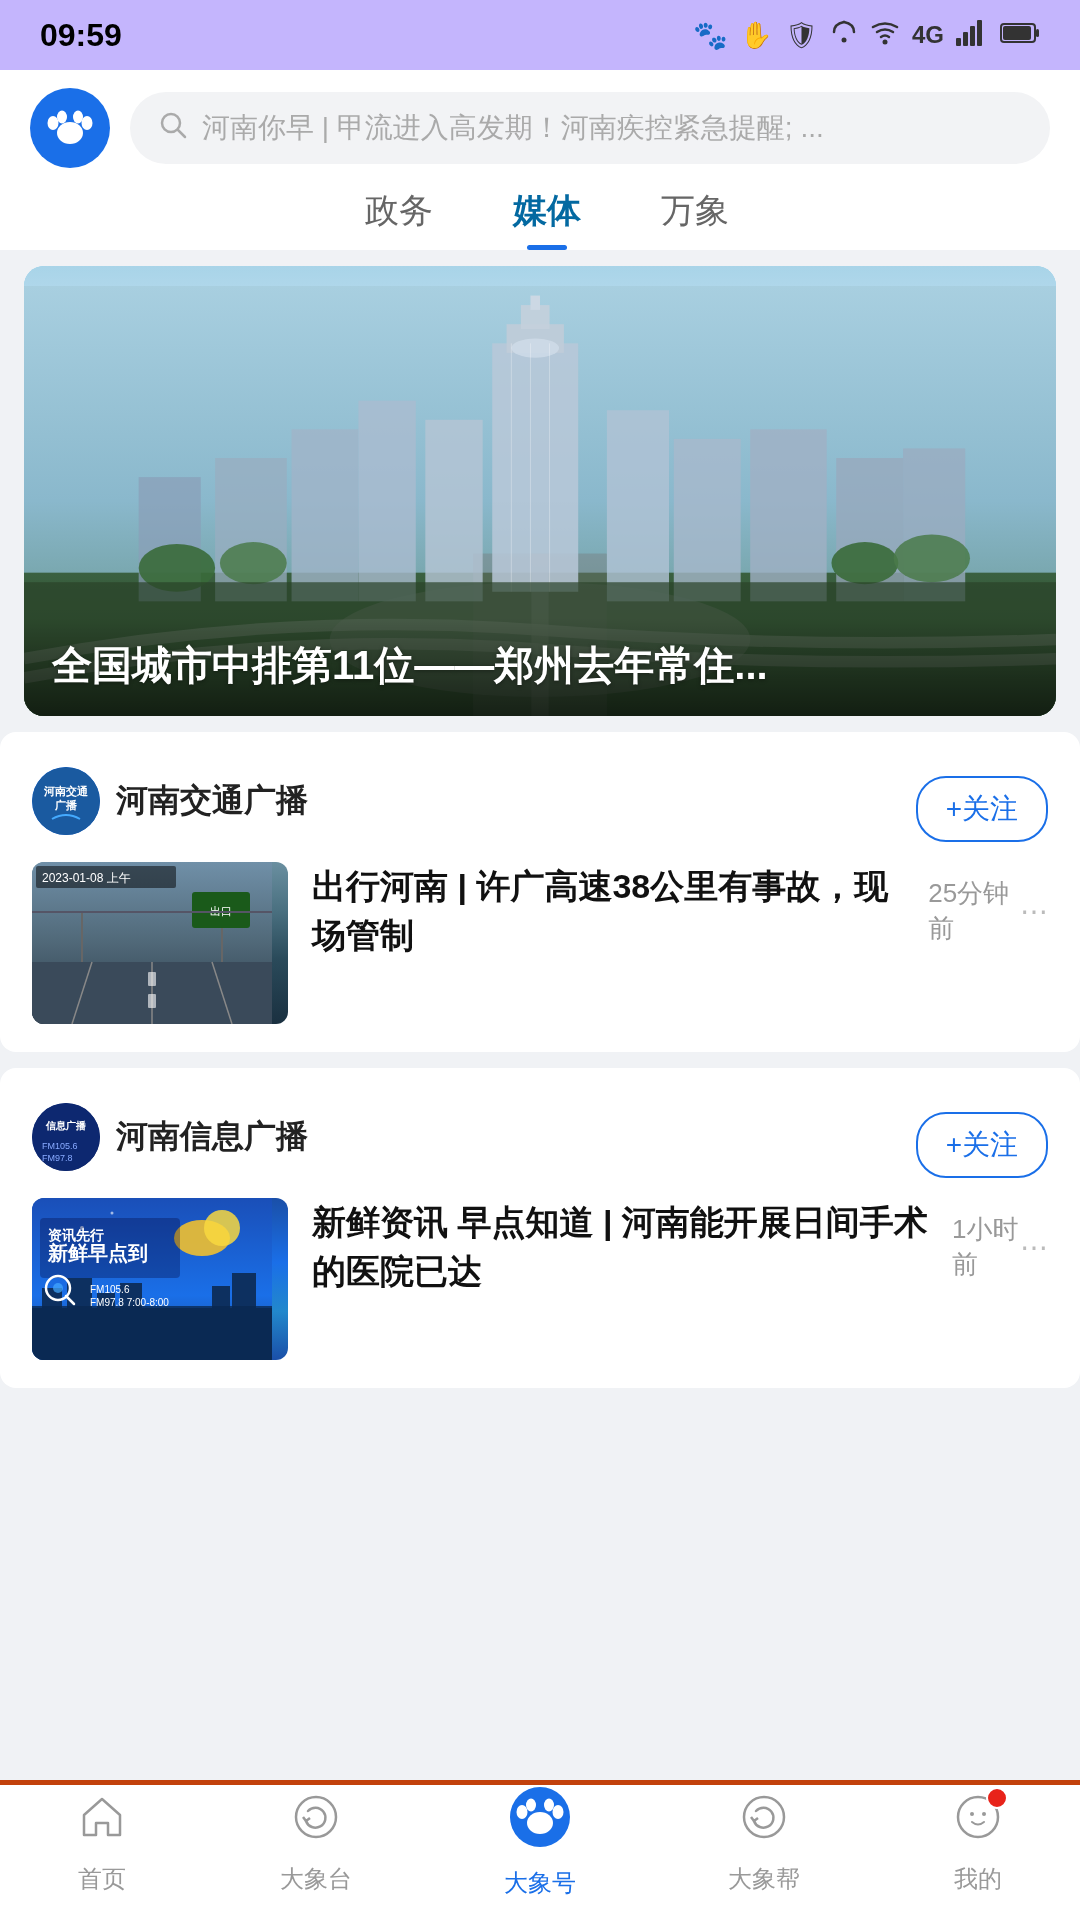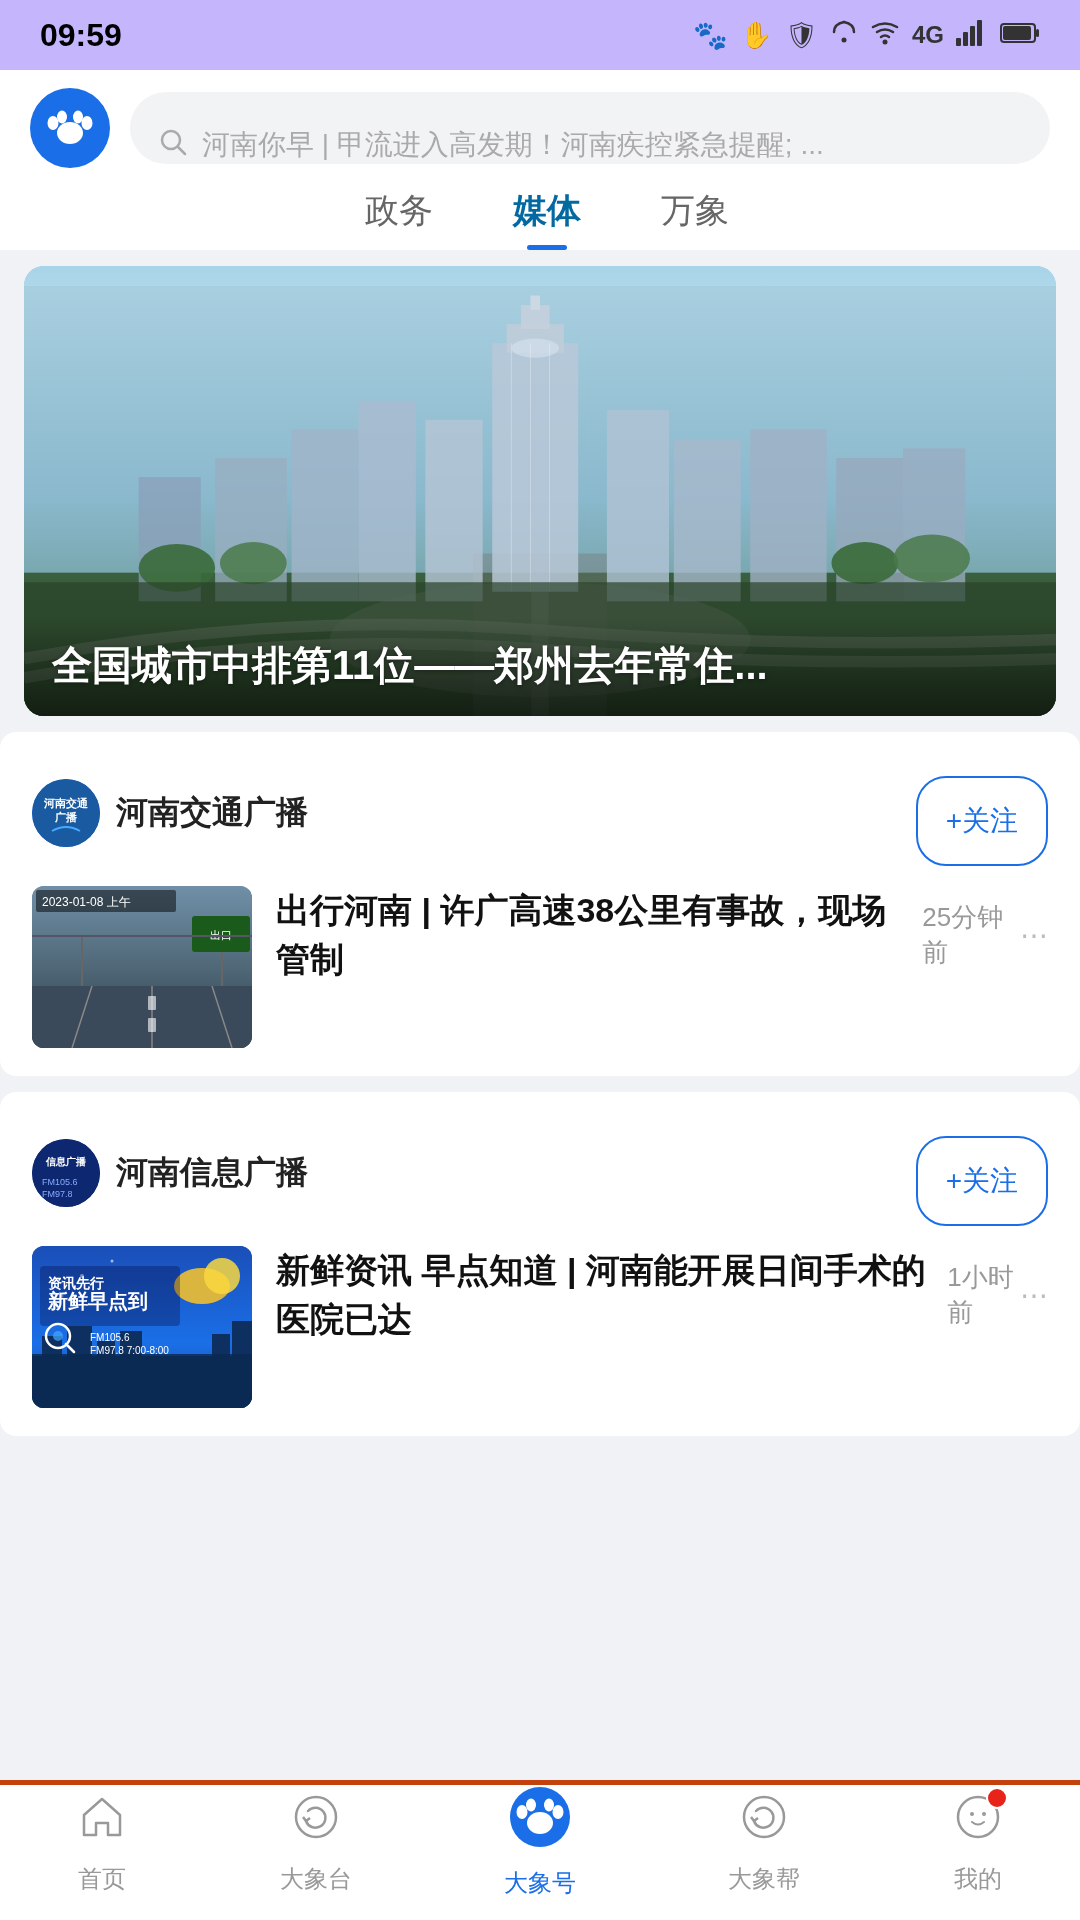--- a/index.html
+++ b/index.html
@@ -55,21 +55,21 @@
     .app-logo svg {
       width: 54px;
       height: 54px;
     }
     .search-bar {
       flex: 1;
       height: 72px;
       background: #f2f3f5;
       border-radius: 36px;
       display: flex;
-      align-items: flex-end;
+      align-items: center;
       padding: 0 28px;
       gap: 14px;
     }
     .search-icon-wrap {
       color: #999;
       font-size: 30px;
     }
     .search-text {
       font-size: 28px;
       color: #aaa;
@@ -184,36 +184,36 @@
       background: linear-gradient(135deg, #1a3a8a, #0d2060);
     }
     .channel-name {
       font-size: 32px;
       font-weight: 600;
       color: #222;
     }
     .follow-btn {
       border: 2px solid #1a6fe8;
       border-radius: 30px;
-      padding: 24px 28px;
+      padding: 12px 28px;
       font-size: 28px;
       color: #1a6fe8;
       background: #fff;
       cursor: pointer;
       margin-top: 16px;
     }
 
     
     .news-item {
       display: flex;
       gap: 24px;
       align-items: flex-start;
     }
     .news-thumb {
-      width: 220px;
+      width: 256px;
       height: 162px;
       border-radius: 12px;
       overflow: hidden;
       flex-shrink: 0;
     }
     .news-thumb-traffic {
       background: linear-gradient(180deg, #6a8fa0 0%, #4a7080 30%, #2a4a5a 60%, #1a3040 100%);
       position: relative;
     }
     .news-thumb-fresh {

